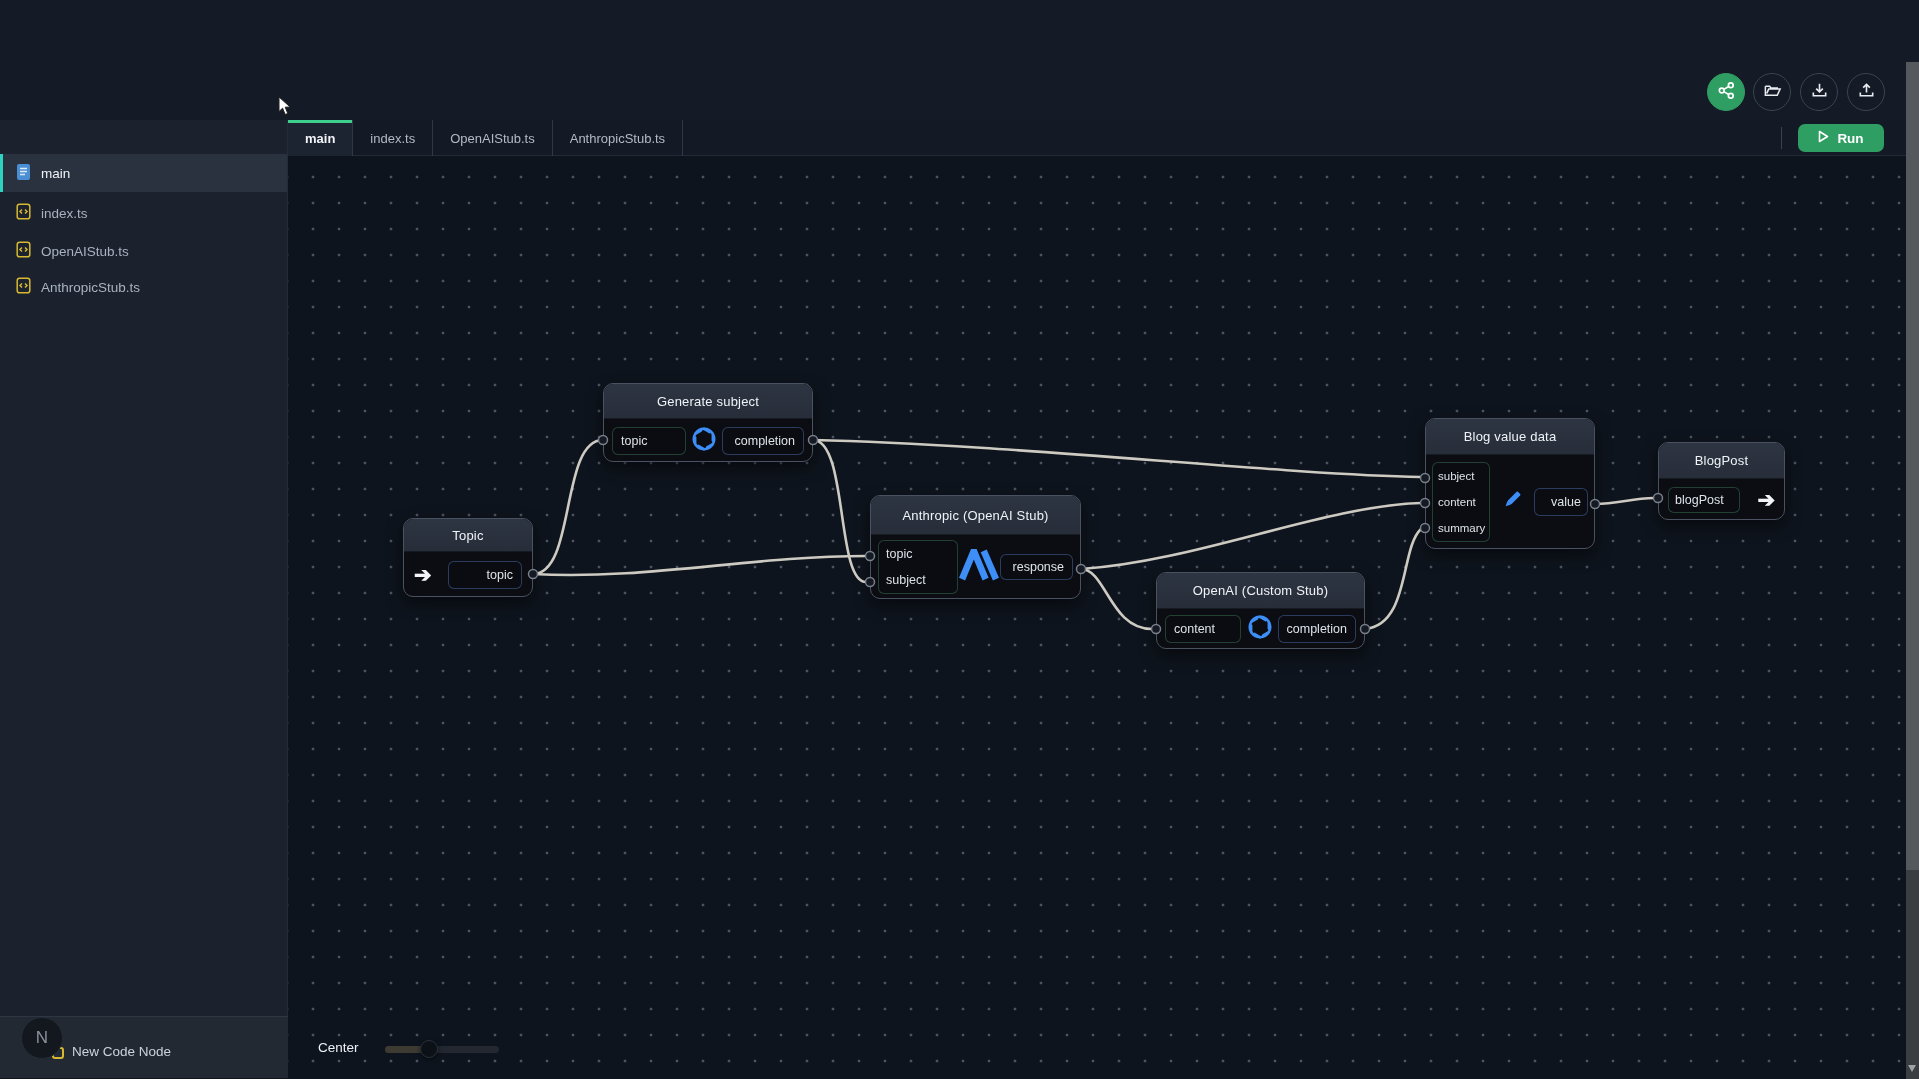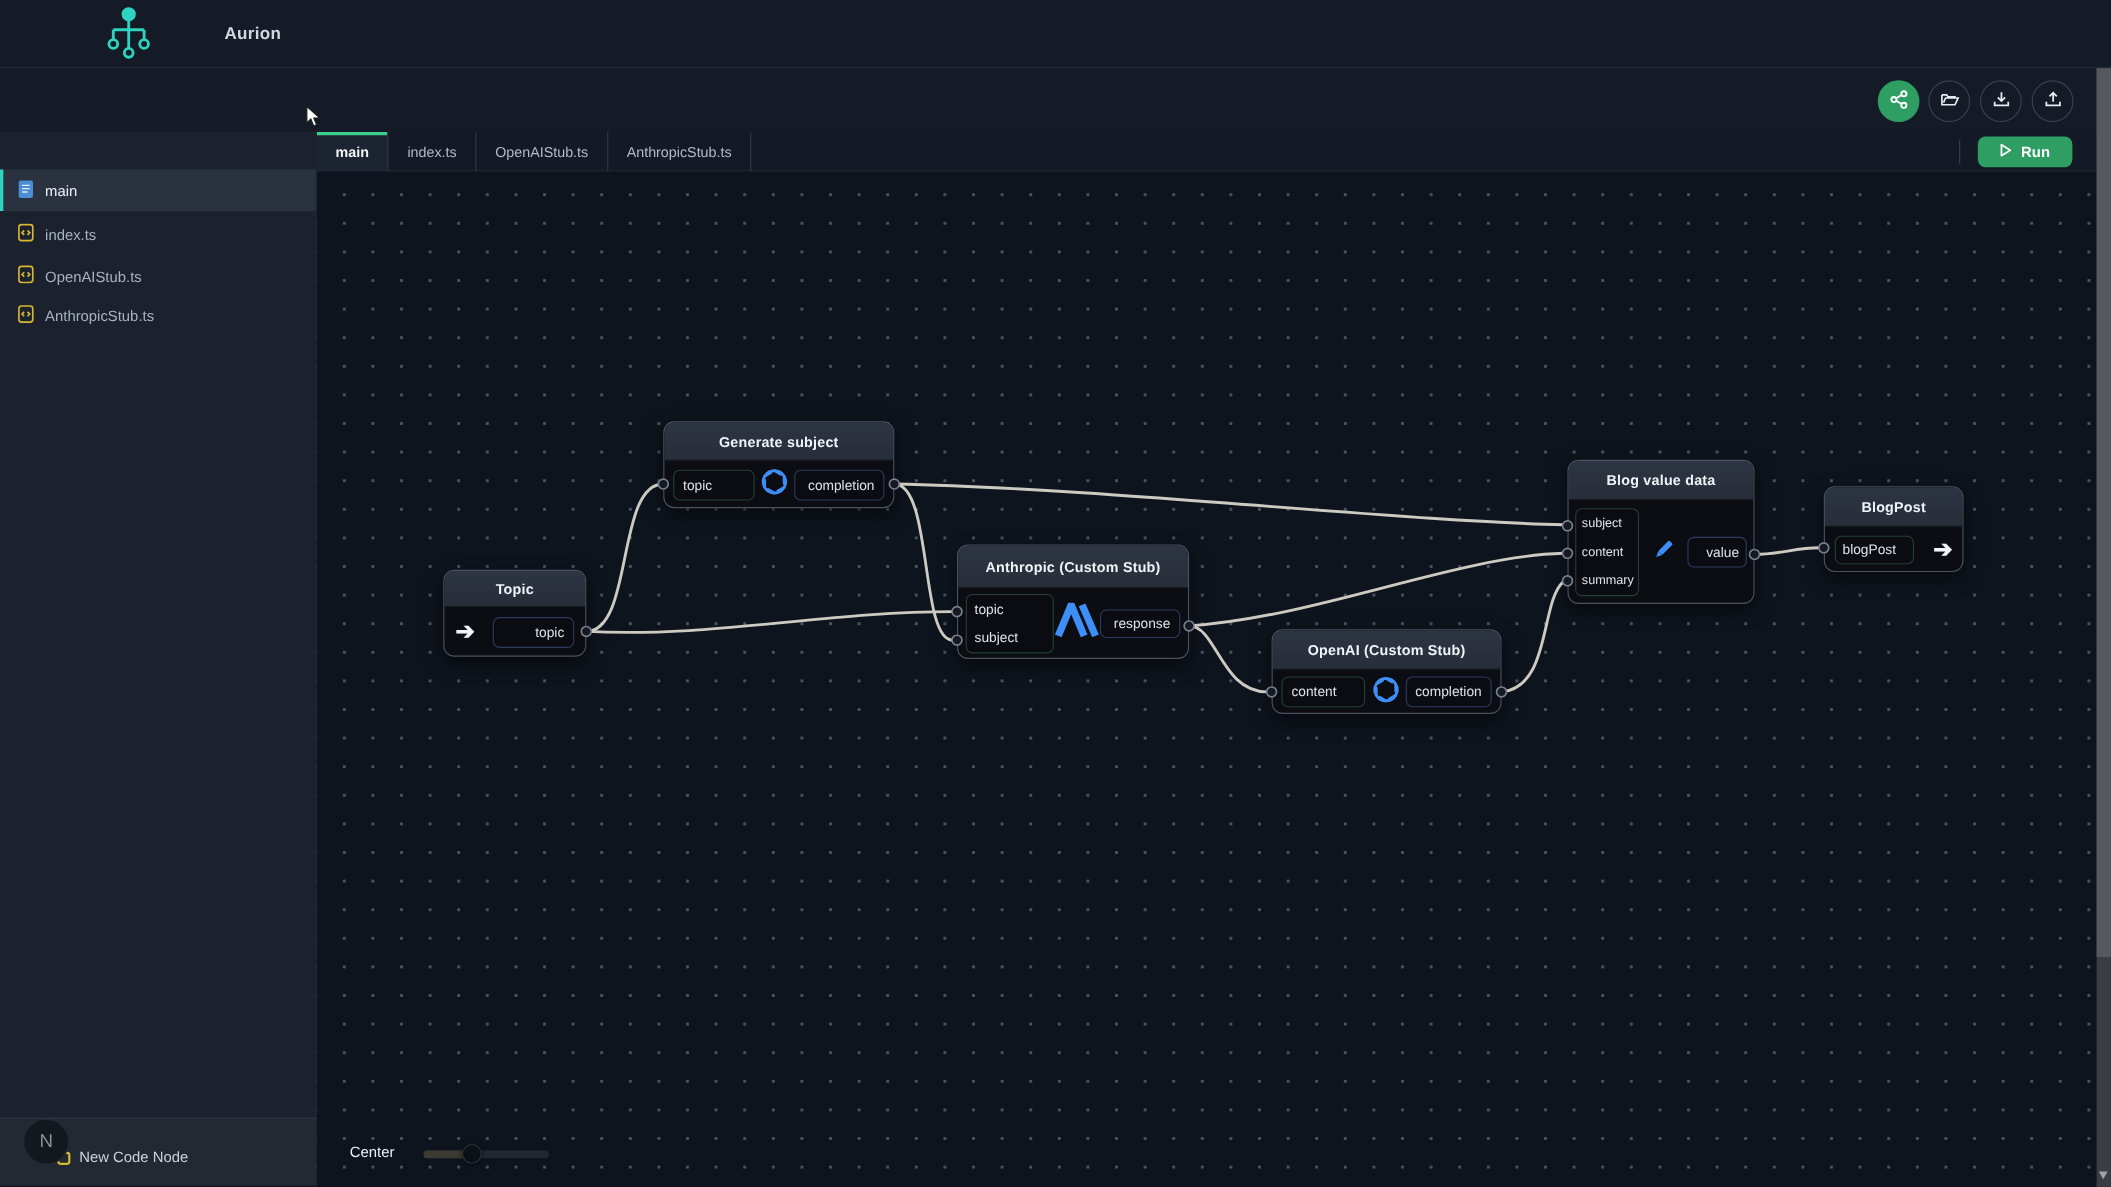--- a/index.html
+++ b/index.html
@@ -50,21 +50,21 @@
   
   #canvas { position:absolute; left:288px; top:156px; width:1618px; height:923px; background:#0e141d;
     background-image:radial-gradient(circle, #4b5363 1.2px, transparent 1.7px);
     background-size:26px 26px; background-position:12px 8px; overflow:hidden; }
 
   
   .node { position:absolute; background:#0b0d12; border:1px solid #4a5261; border-radius:10px;
     box-shadow:0 6px 16px rgba(0,0,0,.5); }
   .node-header { background:linear-gradient(#2e3542,#272e3a); border-bottom:1px solid #161b23;
     border-radius:9px 9px 0 0; display:flex; align-items:center; justify-content:center;
-    color:#f0f3f7; font-weight:bold; font-size:13px; letter-spacing:.2px; }
+    color:#f0f3f7; font-weight:normal; font-size:13px; letter-spacing:.2px; }
   .node-body { display:flex; align-items:center; }
   .field { background:#0a0c11; border-radius:6px; display:flex; align-items:center;
     font-size:12.5px; color:#dde2e9; height:28px; padding:0 8px; }
   .field.in  { border:1px solid rgba(92,190,130,.30); }
   .field.out { border:1px solid rgba(100,140,220,.38); }
   .group { background:#0a0c11; border:1px solid rgba(92,190,130,.30); border-radius:6px; }
   .group .row { height:26px; display:flex; align-items:center; padding:0 7px;
     font-size:12.5px; color:#dde2e9;text-align:center; }
   .arrow-glyph { color:#f2f4f7; font-weight:bold; font-size:21px; line-height:1; }
 
@@ -86,34 +86,20 @@
   #scroll-down-arrow { position:absolute; left:2px; bottom:7px; width:0; height:0;
     border-left:4.5px solid transparent; border-right:4.5px solid transparent; border-top:7px solid #9fa2a7; }
 
   
   #cursor { position:absolute; left:278px; top:96px; z-index:50; pointer-events:none; }
 </style>
 </head>
 <body>
 
 <div id="app-header">
-  <div id="header-top">
-    <span id="logo-wrap">
-      <svg width="46" height="52" viewBox="0 0 46 52">
-        <g stroke="#2fd4c0" stroke-width="2.6" fill="none">
-          <circle cx="23" cy="8" r="5.2" fill="#2fd4c0"></circle>
-          <path d="M23 13 V22 M9 22 H37 M9 22 V31 M23 22 V39 M37 22 V31"></path>
-          <circle cx="9" cy="35" r="4"></circle>
-          <circle cx="23" cy="43" r="4"></circle>
-          <circle cx="37" cy="35" r="4"></circle>
-        </g>
-      </svg>
-    </span>
-    <span id="app-title">Aurion</span>
-  </div>
 
   <button class="circle-btn green" style="left:1707px;">
     <span>
       <svg width="19" height="19" viewBox="0 0 20 20" fill="none" stroke="#fff" stroke-width="1.8">
         <circle cx="14.5" cy="4.5" r="2.5"></circle>
           <circle cx="5" cy="10" r="2.5"></circle>
           <circle cx="14.5" cy="15.5" r="2.5"></circle>
         <path d="M7.2 8.8 L12.3 5.7 M7.2 11.2 L12.3 14.3"></path>
       </svg>
     </span>
@@ -239,21 +225,21 @@
           <g transform="rotate(300)">
               <path d="M0,-10.2 A10.2,10.2 0 0,1 8.83,-5.1 L8.83,1.5"></path>
             </g>
         </svg>
       </span>
       <div class="field out" style="width:82px; justify-content:flex-end;">completion</div>
     </div>
   </div>
 
   <div class="node" style="left:582px; top:339px; width:211px; height:104px;">
-    <div class="node-header" style="height:39px;">Anthropic (Custom Stub)</div>
+    <div class="node-header" style="height:39px;">Anthropic (OpenAI Stub)</div>
     <div class="node-body" style="height:63px; padding:0 7px; justify-content:space-between;">
       <div class="group" style="width:84px;">
         <div class="row">topic</div>
         <div class="row">subject</div>
       </div>
       <span>
         <svg width="42" height="32" viewBox="0 0 44 34" fill="none" stroke="#3d8ef7" stroke-width="7">
           <path d="M4 32 L16.5 2 L29 32"></path>
           <path d="M27 2 L40 32"></path>
         </svg>

